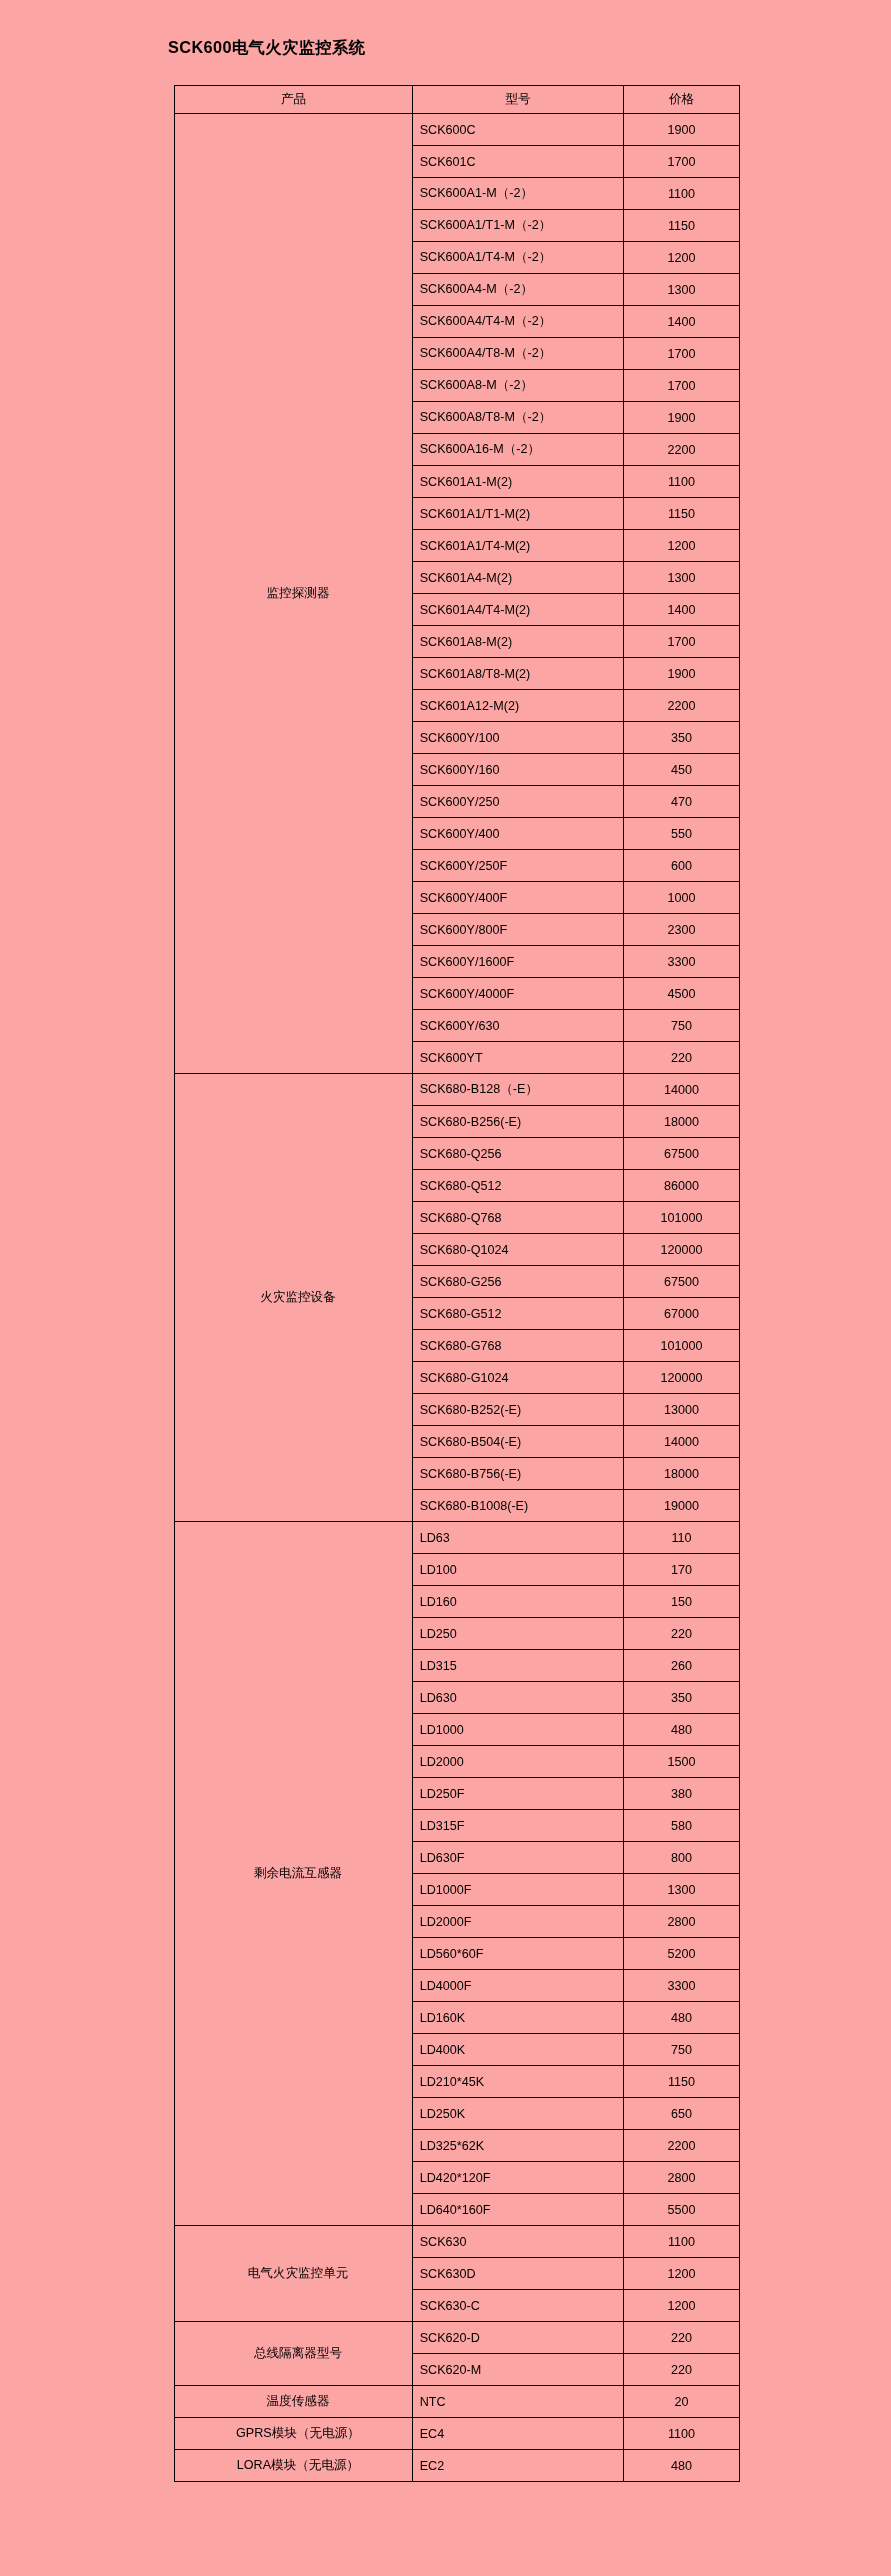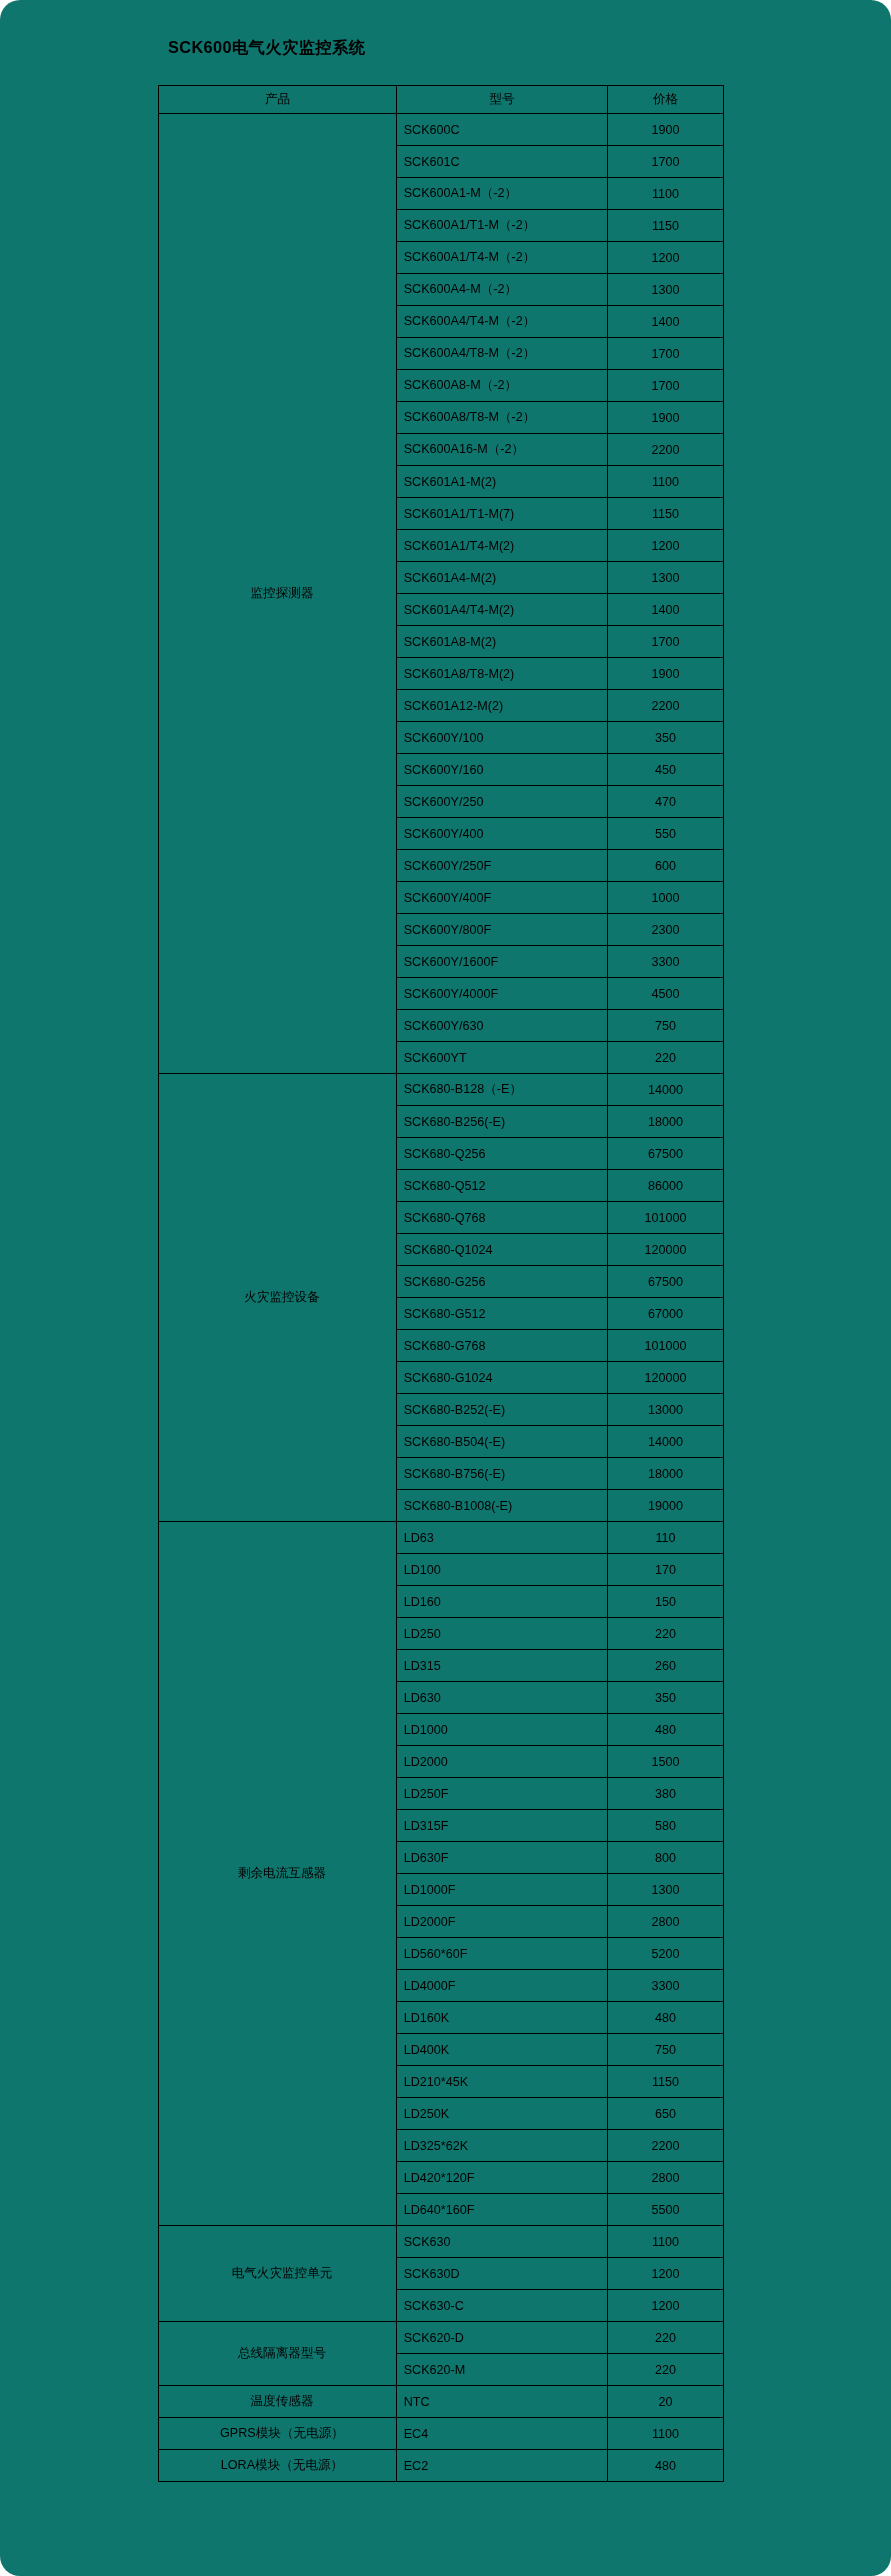--- a/index.html
+++ b/index.html
@@ -1,37 +1,36 @@
 <!DOCTYPE html>
 <html style="font-size:12px"><head>
 <meta charset="utf-8">
 <style>
   html,body{margin:0;padding:0;background:#ffffff;}
   .page{
     position:relative;
     width:891px;
     height:2576px;
-    background:#0f766e;
+    background:#fca5a5;
     color:#000000;
     font-family:"Liberation Sans","DejaVu Sans",sans-serif;
-    border-radius:20px;
   }
   .title{
     position:absolute;
     left:168px;
     top:37px;
     margin:0;
     font-size:16.3px;
     font-weight:700;
     letter-spacing:0.4px;
     white-space:nowrap;
   }
   table.price-table{
     position:absolute;
-    left:158px;
+    left:174px;
     top:85px;
     width:564px;
     border-collapse:collapse;
     table-layout:fixed;
   }
   .price-table col.c-product{width:238px;}
   .price-table col.c-model{width:211px;}
   .price-table col.c-price{width:116px;}
   .price-table th,
   .price-table td{
@@ -125,21 +124,21 @@
         </tr>
         <tr>
           <td class="model-cell">SCK600A16-M（-2）</td>
           <td class="price-cell">2200</td>
         </tr>
         <tr>
           <td class="model-cell">SCK601A1-M(2)</td>
           <td class="price-cell">1100</td>
         </tr>
         <tr>
-          <td class="model-cell">SCK601A1/T1-M(7)</td>
+          <td class="model-cell">SCK601A1/T1-M(2)</td>
           <td class="price-cell">1150</td>
         </tr>
         <tr>
           <td class="model-cell">SCK601A1/T4-M(2)</td>
           <td class="price-cell">1200</td>
         </tr>
         <tr>
           <td class="model-cell">SCK601A4-M(2)</td>
           <td class="price-cell">1300</td>
         </tr>

